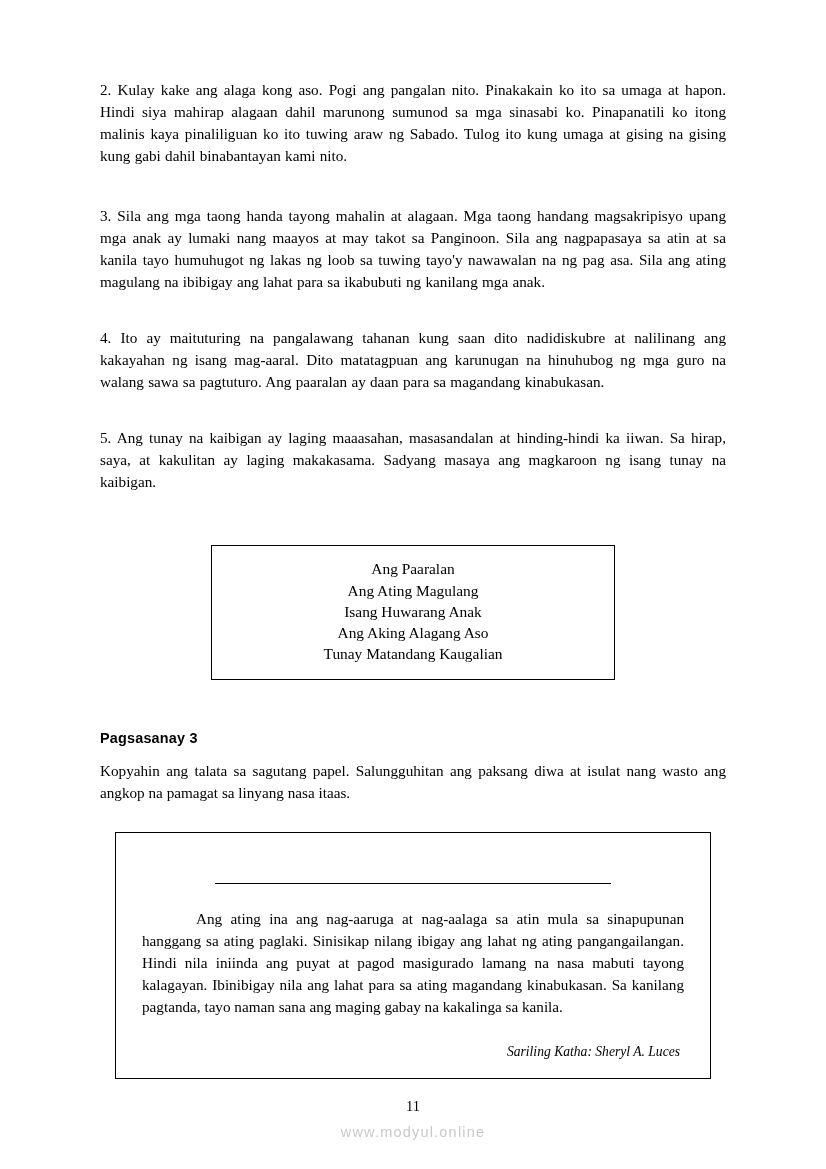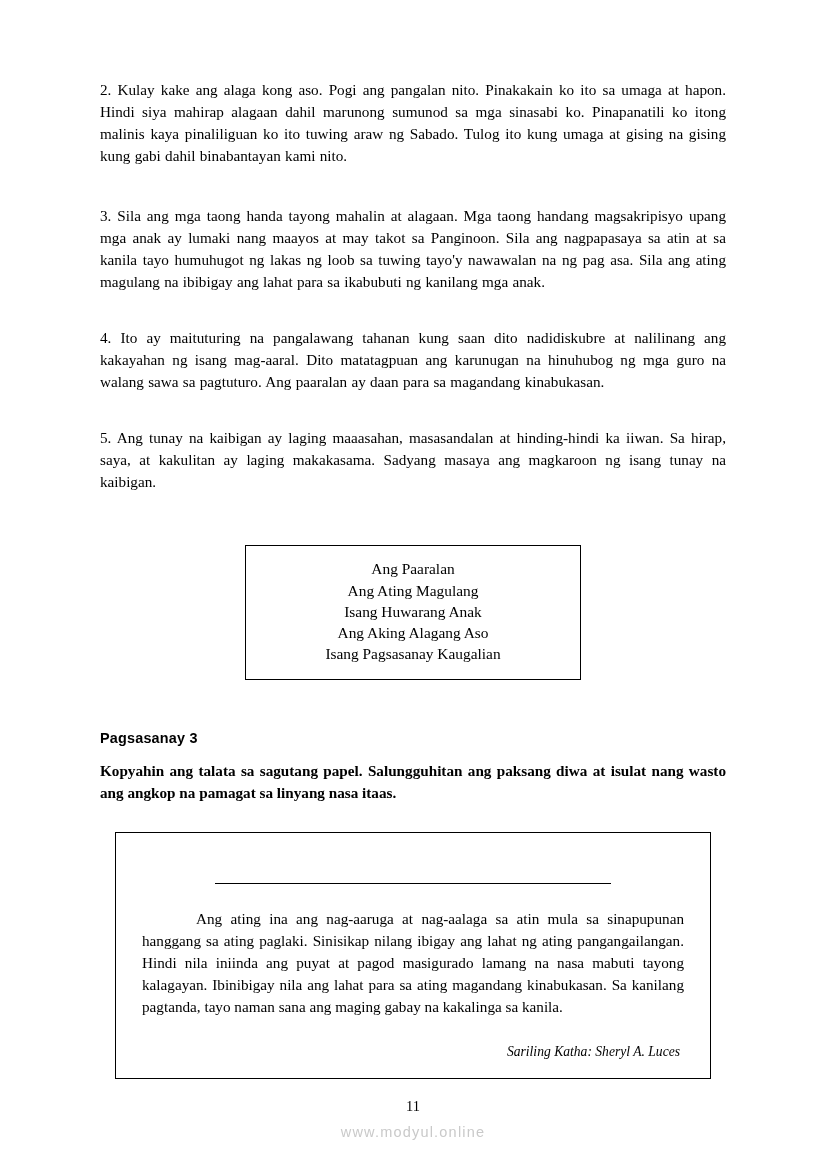--- a/index.html
+++ b/index.html
@@ -27,21 +27,21 @@
     line-height: 1.45;
     text-align: justify;
     margin: 0 0 34px 0;
     word-spacing: 0.5px;
   }
   .para.first { margin-bottom: 38px; }
   .gap-lg { margin-bottom: 52px; }
 
   .answer-box {
     margin: 4px auto 0 auto;
-    width: 336px;
+    width: 404px;
     border: 1.6px solid #000;
     padding: 12px 10px 14px 10px;
     text-align: center;
     box-sizing: border-box;
   }
   .answer-box .line {
     font-size: 15.4px;
     line-height: 1.38;
   }
 
@@ -50,21 +50,20 @@
     font-weight: bold;
     font-size: 14.4px;
     margin: 50px 0 14px 0;
     letter-spacing: 0.2px;
   }
   .instructions {
     font-size: 15.2px;
     line-height: 1.45;
     text-align: justify;
     margin: 0 0 28px 0;
-    font-weight: bold;
   }
 
   .passage-box {
     margin: 0 auto;
     width: 596px;
     border: 1.6px solid #000;
     box-sizing: border-box;
     padding: 30px 26px 18px 26px;
   }
   .title-blank {
@@ -119,21 +118,21 @@
 
   <p class="para">4. Ito ay maituturing na pangalawang tahanan kung saan dito nadidiskubre at nalilinang ang kakayahan ng isang mag-aaral. Dito matatagpuan ang karunugan na hinuhubog ng mga guro na walang sawa sa pagtuturo. Ang paaralan ay daan para sa magandang kinabukasan.</p>
 
   <p class="para gap-lg">5. Ang tunay na kaibigan ay laging maaasahan, masasandalan at hinding-hindi ka iiwan. Sa hirap, saya, at kakulitan ay laging makakasama. Sadyang masaya ang magkaroon ng isang tunay na kaibigan.</p>
 
   <div class="answer-box">
     <div class="line">Ang Paaralan</div>
     <div class="line">Ang Ating Magulang</div>
     <div class="line">Isang Huwarang Anak</div>
     <div class="line">Ang Aking Alagang Aso</div>
-    <div class="line">Isang Pagsasanay Kaugalian</div>
+    <div class="line">Tunay Matandang Kaugalian</div>
   </div>
 
   <h2 class="section-title">Pagsasanay 3</h2>
 
   <p class="instructions">Kopyahin ang talata sa sagutang papel. Salungguhitan ang paksang diwa at isulat nang wasto ang angkop na pamagat sa linyang nasa itaas.</p>
 
   <div class="passage-box">
     <div class="title-blank"></div>
     <p class="passage-text">Ang ating ina ang nag-aaruga at nag-aalaga sa atin mula sa sinapupunan hanggang sa ating paglaki. Sinisikap nilang ibigay ang lahat ng ating pangangailangan. Hindi nila iniinda ang puyat at pagod masigurado lamang na nasa mabuti tayong kalagayan. Ibinibigay nila ang lahat para sa ating magandang kinabukasan. Sa kanilang pagtanda, tayo naman sana ang maging gabay na kakalinga sa kanila.</p>
     <div class="attribution">Sariling Katha: Sheryl A. Luces</div>

